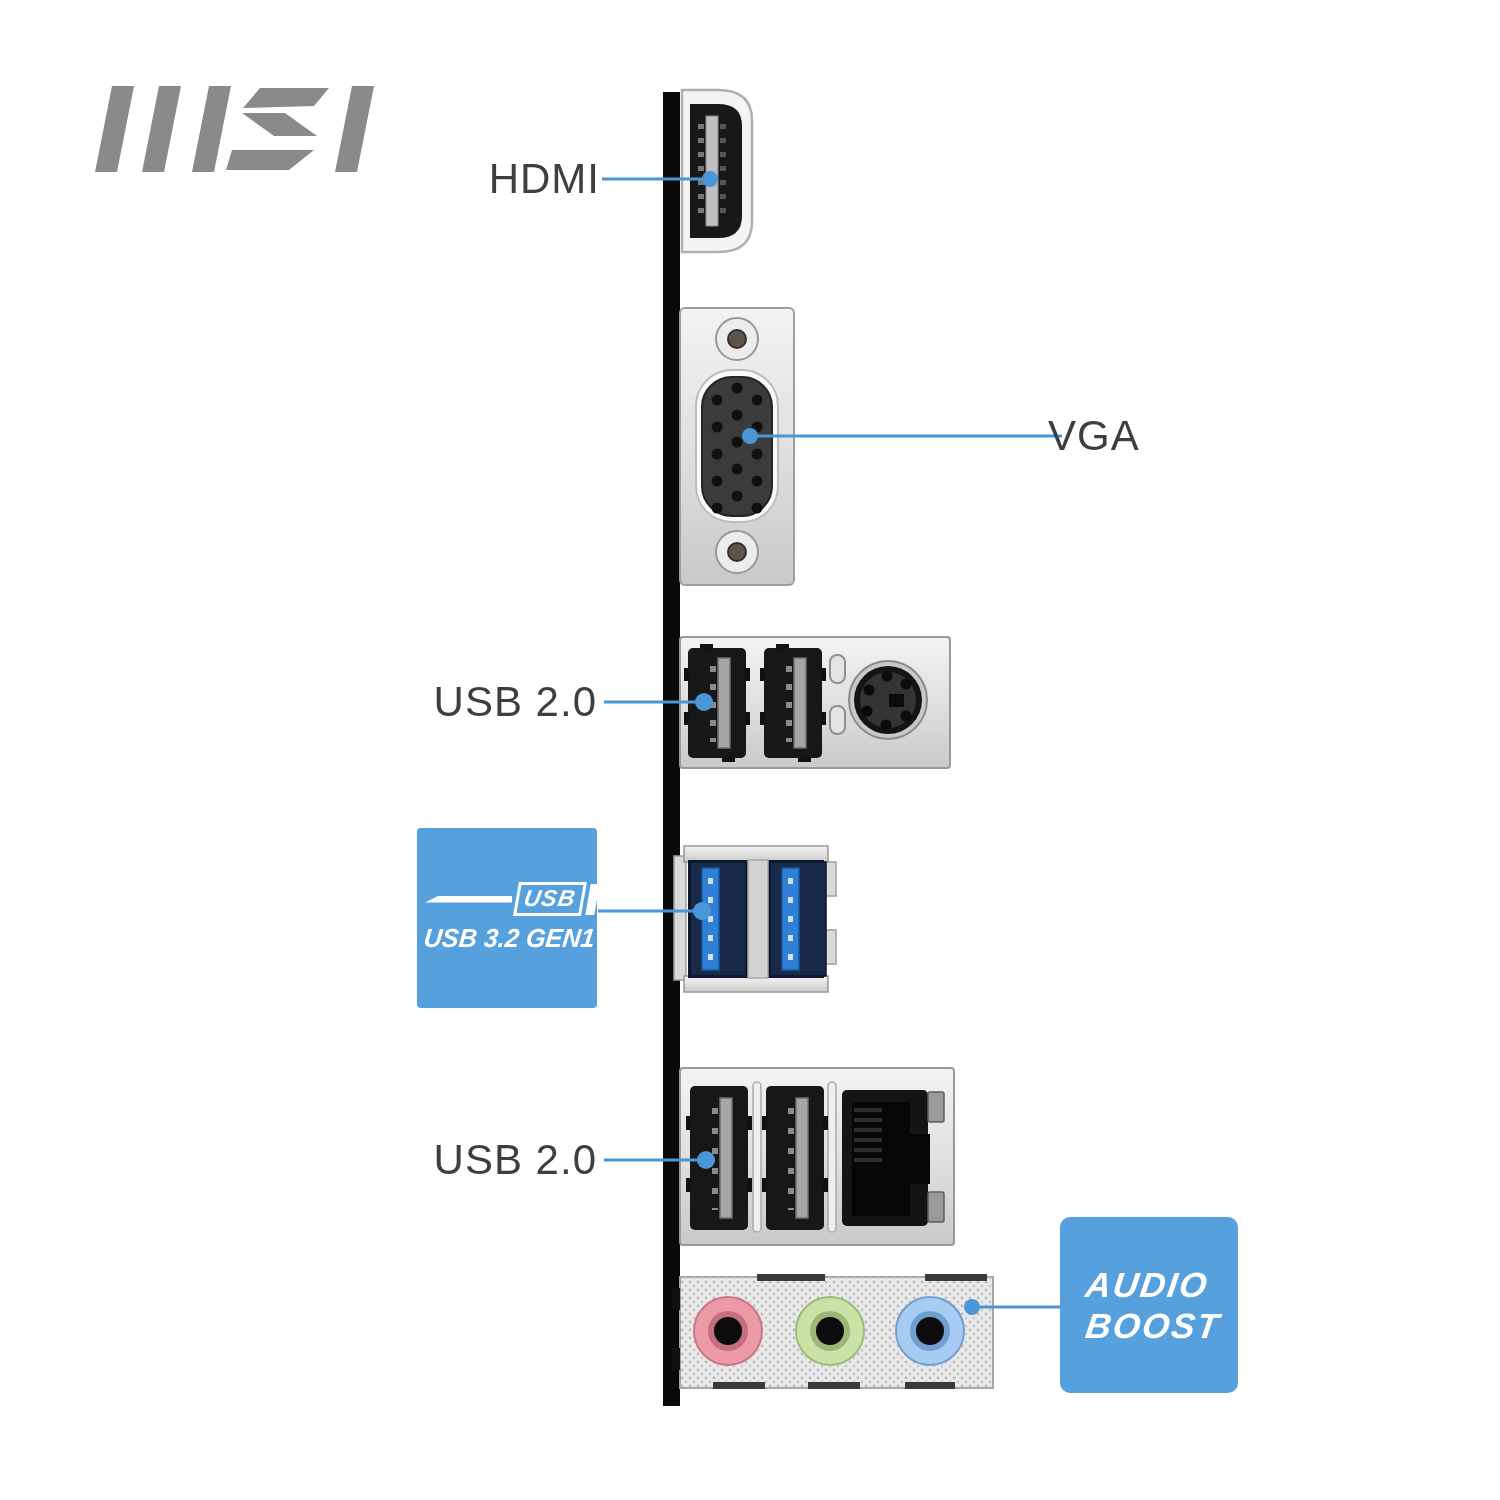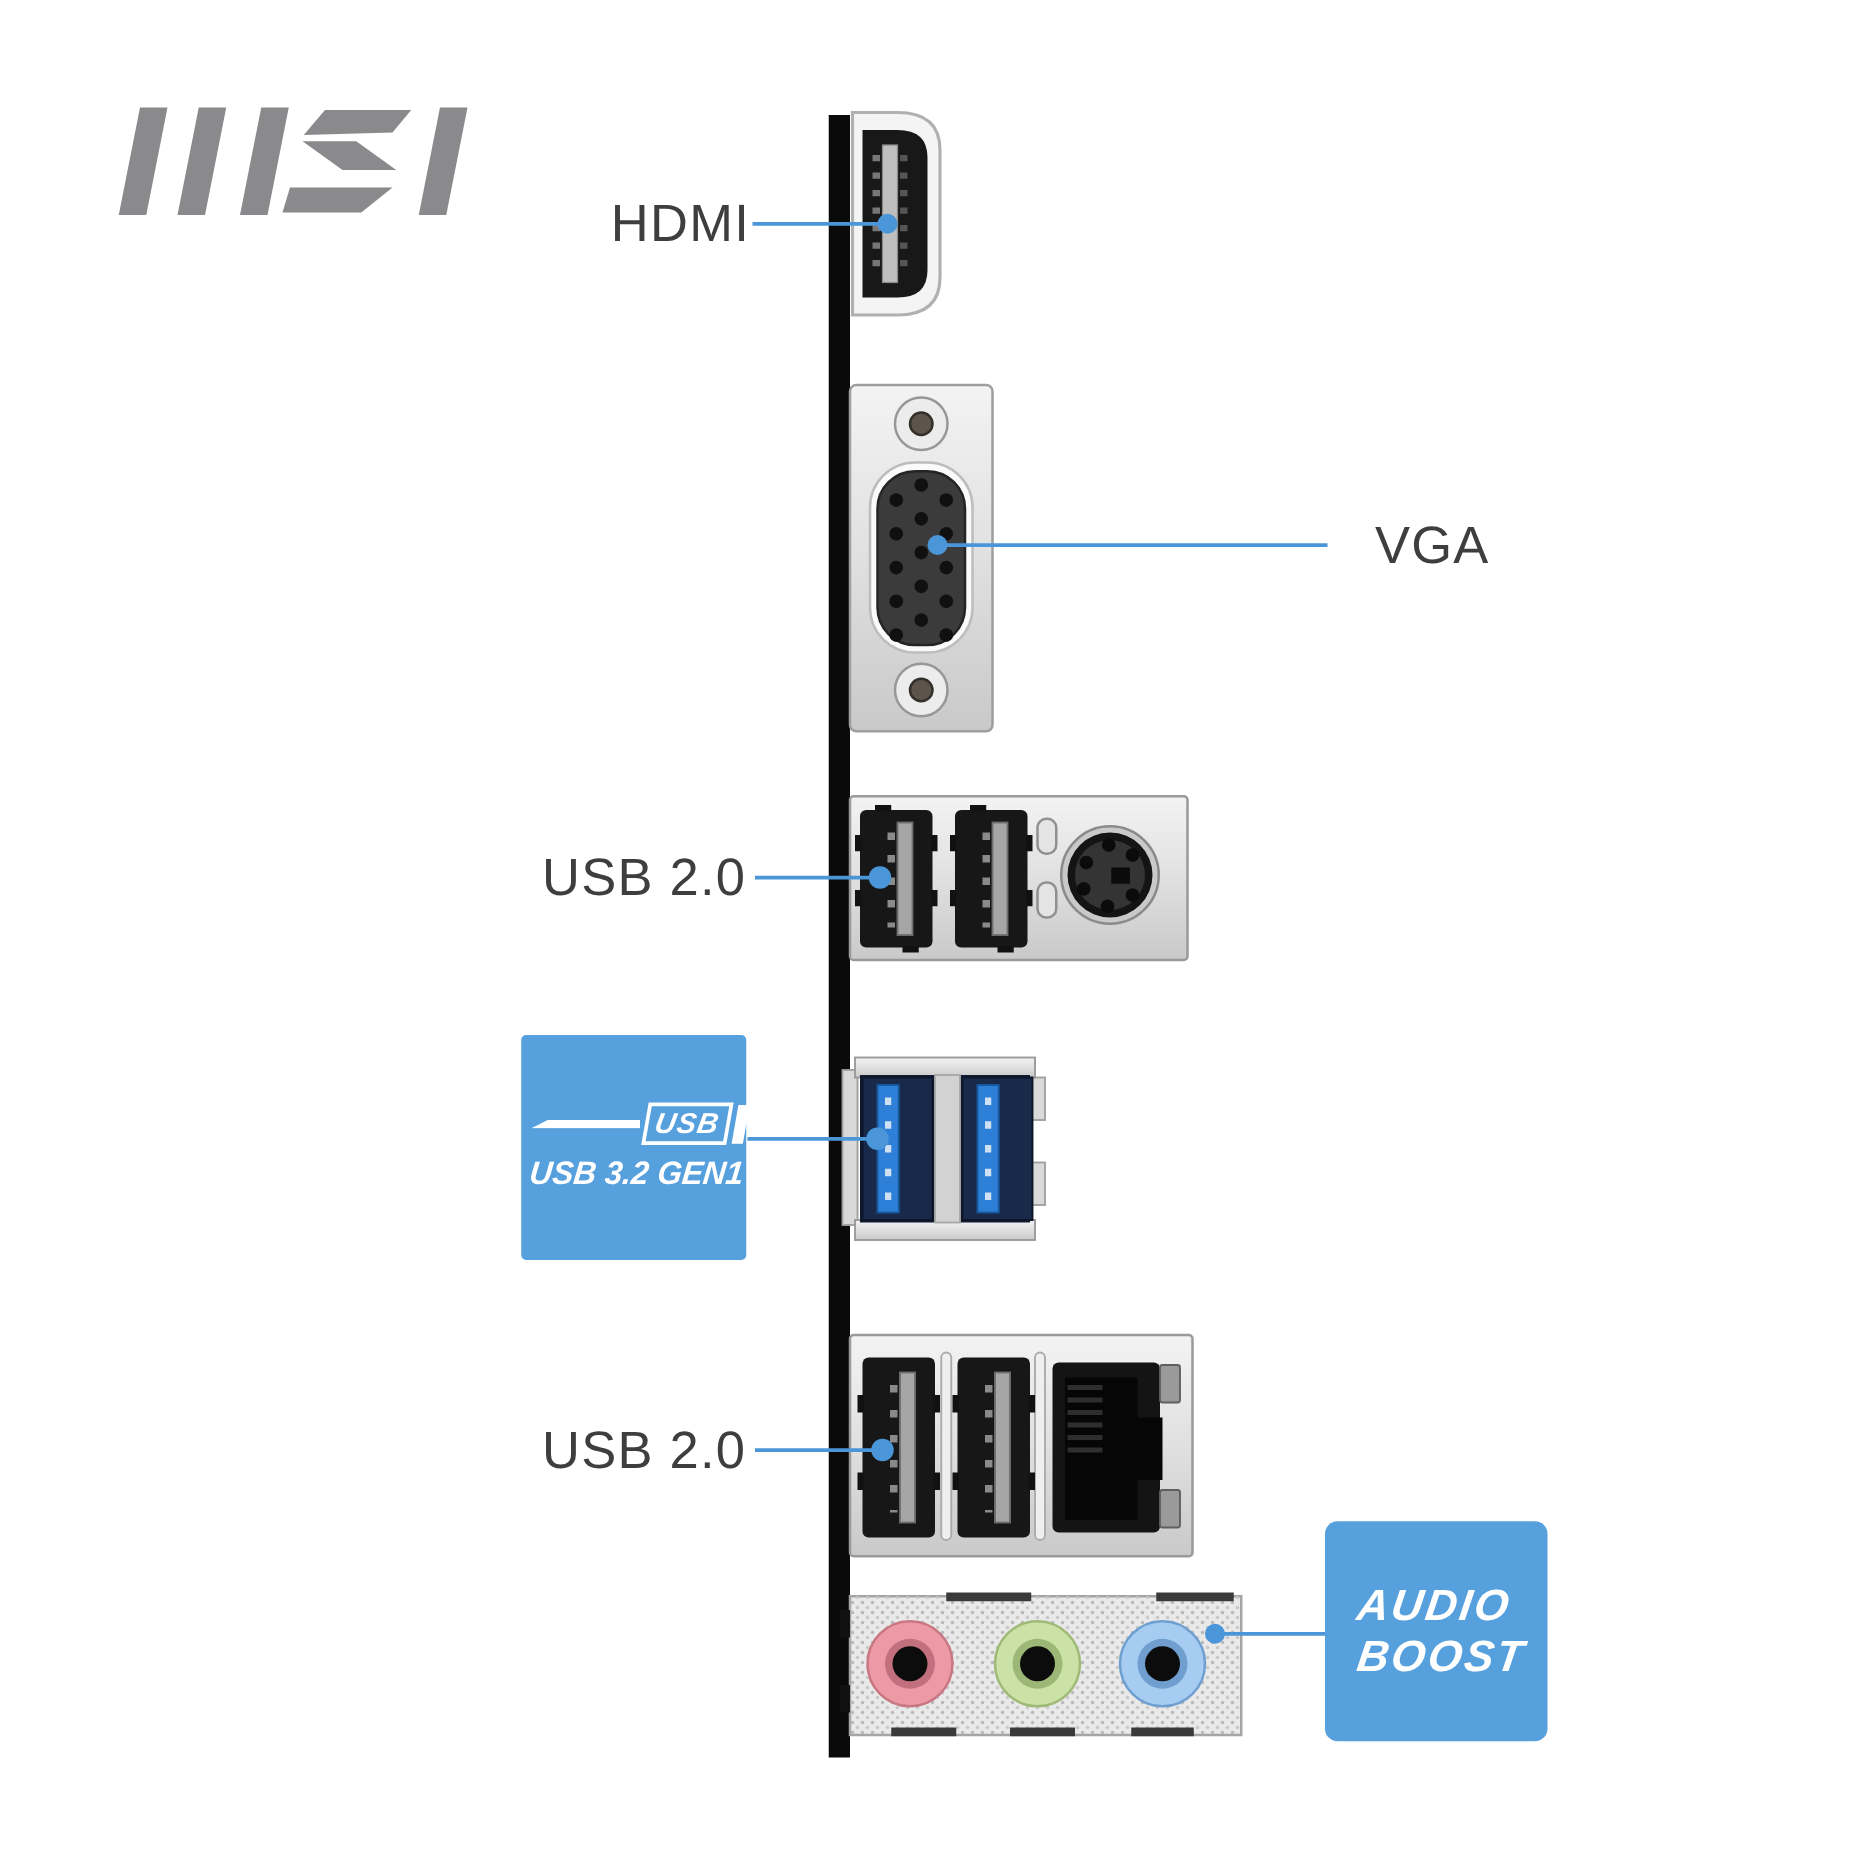--- a/index.html
+++ b/index.html
@@ -1,21 +1,21 @@
 <!DOCTYPE html>
 <html><head>
 <meta charset="utf-8">
 <style>
   html,body{margin:0;padding:0;background:#ffffff;}
   .canvas{position:relative;width:1500px;height:1500px;background:#ffffff;overflow:hidden;
           font-family:"Liberation Sans", sans-serif;}
   .ports-svg{position:absolute;left:0;top:0;}
   .label{position:absolute;font-size:42px;color:#3e3e3e;letter-spacing:1px;white-space:nowrap;}
   #lbl-hdmi{right:900px;top:155px;text-align:right;}
-  #lbl-vga{left:1100px;top:412px;}
+  #lbl-vga{left:1048px;top:412px;}
   #lbl-usb2a{right:903px;top:678px;text-align:right;}
   #lbl-usb2b{right:903px;top:1136px;text-align:right;}
 
   .badge{position:absolute;background:#57a0de;color:#ffffff;}
   #badge-usb32{left:417px;top:828px;width:180px;height:180px;border-radius:4px;
                display:flex;flex-direction:column;justify-content:center;align-items:flex-start;}
   .usb-logo-row{display:flex;align-items:center;width:100%;padding-left:8px;box-sizing:border-box;}
   .usb-logo-bar{width:88px;height:7px;background:#ffffff;
                 clip-path:polygon(14px 0,100% 0,100% 100%,0 100%);margin-right:4px;}
   .usb-logo-box{border:3px solid #ffffff;padding:0 5px;font-size:23px;font-weight:bold;

